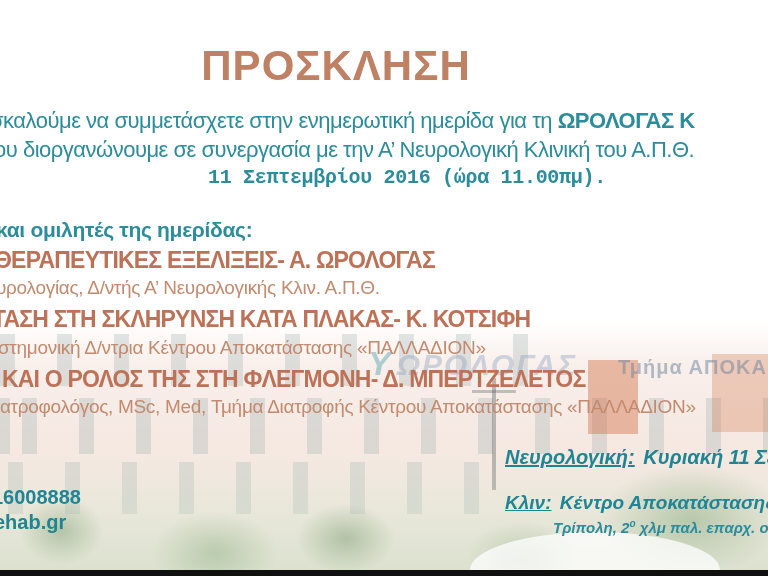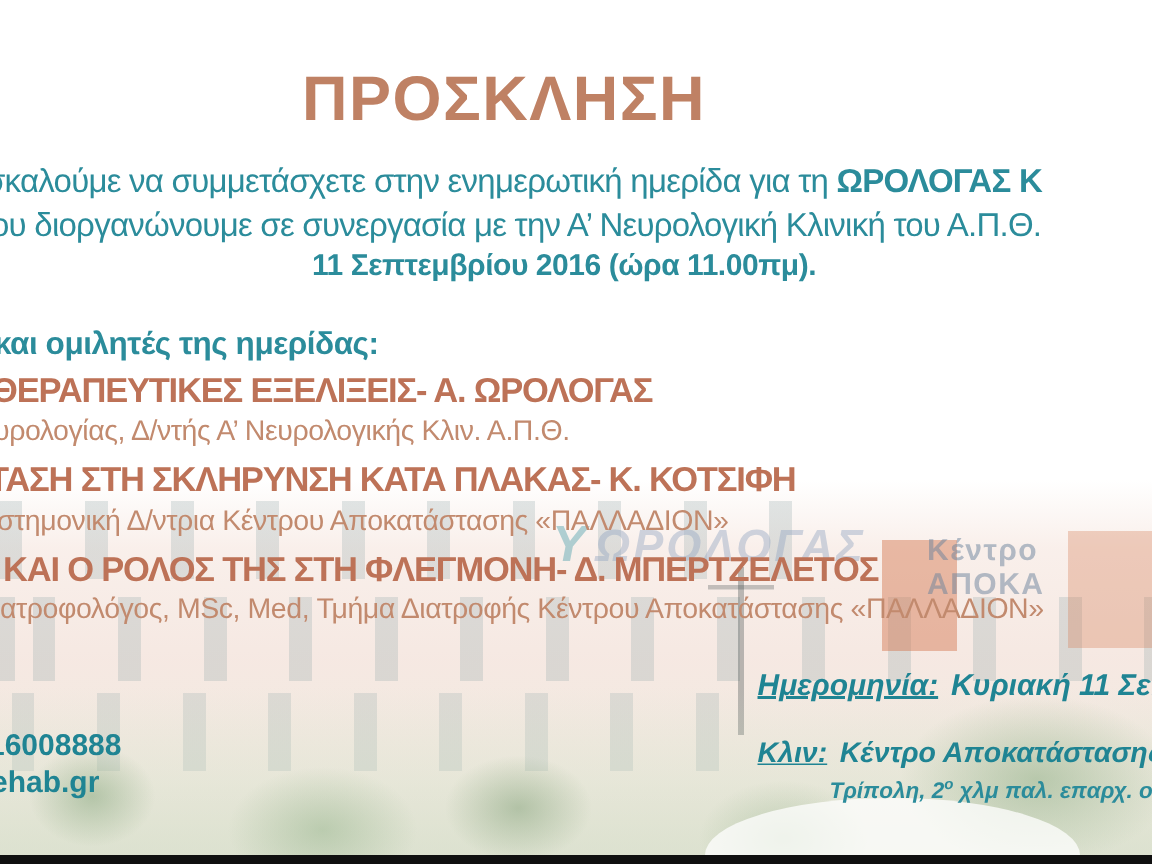--- a/index.html
+++ b/index.html
@@ -38,21 +38,21 @@
       color:rgba(105,130,155,.5);letter-spacing:1px;}
   
   .txt{z-index:2;}
   .title{left:0;top:42px;width:672px;text-align:center;font-size:42px;font-weight:bold;
       color:#bf8164;letter-spacing:1px;}
   .teal{color:#2b8c9b;}
   .intro{font-size:22px;letter-spacing:-0.5px;}
   .intro1{left:-10px;top:108px;}
   .intro2{left:-6px;top:137px;}
   .b{font-weight:bold;}
-  .dateline{left:208px;top:166px;font-size:20px;font-weight:bold;letter-spacing:-0.3px;}
+  .dateline{left:208px;top:166px;font-size:20px;font-weight:bold;letter-spacing:-0.3px;font-family:Liberation Mono, monospace;}
   .heading{left:-4px;top:218px;font-size:21px;font-weight:bold;letter-spacing:-0.3px;}
   .topic{font-size:23px;font-weight:bold;color:#bd7257;letter-spacing:-0.8px;}
   .cred{font-size:19px;color:#c28a6e;letter-spacing:-0.3px;}
   .topic1{left:-6px;top:247px;}
   .cred1{left:-4px;top:277px;}
   .topic2{left:-8px;top:306px;}
   .cred2{left:-6px;top:337px;}
   .topic3{left:2px;top:366px;}
   .cred3{left:-4px;top:396px;}
   .contact{font-size:20px;font-weight:bold;color:#1f8493;}
@@ -74,21 +74,21 @@
     <div class="win-row win-row1"></div>
     <div class="win-row win-row2"></div>
     <div class="win-row win-row3"></div>
     <div class="accent-block"></div>
     <div class="accent-block2"></div>
     <div class="pole"></div>
     <div class="pole-bar"></div>
     <div class="greenery"></div>
     <div class="path"></div>
     <div class="sign-palladion"><span class="sign-logo">Υ</span><span>ΩΡΟΛΟΓΑΣ</span></div>
-    <div class="sign-kentro">Κέντρο ΑΠΟΚΑ</div>
+    <div class="sign-kentro">Τμήμα ΑΠΟΚΑ</div>
   </div>
   <div class="black-bar"></div>
 
   <div class="abs txt title">ΠΡΟΣΚΛΗΣΗ</div>
 
   <div class="abs txt intro intro1 teal"><span>σκαλούμε να συμμετάσχετε στην ενημερωτική ημερίδα για τη </span><span class="b">ΩΡΟΛΟΓΑΣ Κ</span></div>
   <div class="abs txt intro intro2 teal">ου διοργανώνουμε σε συνεργασία με την Α’ Νευρολογική Κλινική του Α.Π.Θ.</div>
   <div class="abs txt dateline teal">11 Σεπτεμβρίου 2016 (ώρα 11.00πμ).</div>
 
   <div class="abs txt heading teal">και ομιλητές της ημερίδας:</div>
@@ -98,17 +98,17 @@
 
   <div class="abs txt topic topic2">ΤΑΣΗ ΣΤΗ ΣΚΛΗΡΥΝΣΗ ΚΑΤΑ ΠΛΑΚΑΣ- Κ. ΚΟΤΣΙΦΗ</div>
   <div class="abs txt cred cred2">ιστημονική Δ/ντρια Κέντρου Αποκατάστασης «ΠΑΛΛΑΔΙΟΝ»</div>
 
   <div class="abs txt topic topic3">ΚΑΙ Ο ΡΟΛΟΣ ΤΗΣ ΣΤΗ ΦΛΕΓΜΟΝΗ- Δ. ΜΠΕΡΤΖΕΛΕΤΟΣ</div>
   <div class="abs txt cred cred3">ιατροφολόγος, MSc, Med, Τμήμα Διατροφής Κέντρου Αποκατάστασης «ΠΑΛΛΑΔΙΟΝ»</div>
 
   <div class="abs txt contact phone">16008888</div>
   <div class="abs txt contact website">ehab.gr</div>
 
-  <div class="abs txt detail detail-date"><span class="lbl">Ημερομηνία:</span> <span>Κυριακή 11 Σεπ</span></div>
+  <div class="abs txt detail detail-date"><span class="lbl">Νευρολογική:</span> <span>Κυριακή 11 Σεπ</span></div>
   <div class="abs txt detail detail-place"><span class="lbl">Κλιν:</span> <span>Κέντρο Αποκατάστασης</span></div>
   <div class="abs txt detail-addr"><span>Τρίπολη, 2</span><sup>ο</sup><span> χλμ παλ. επαρχ. οδο</span></div>
 
 </div>
 
 </body></html>

